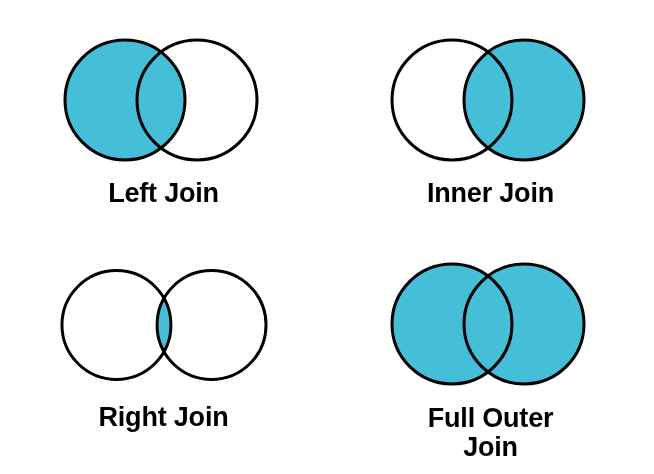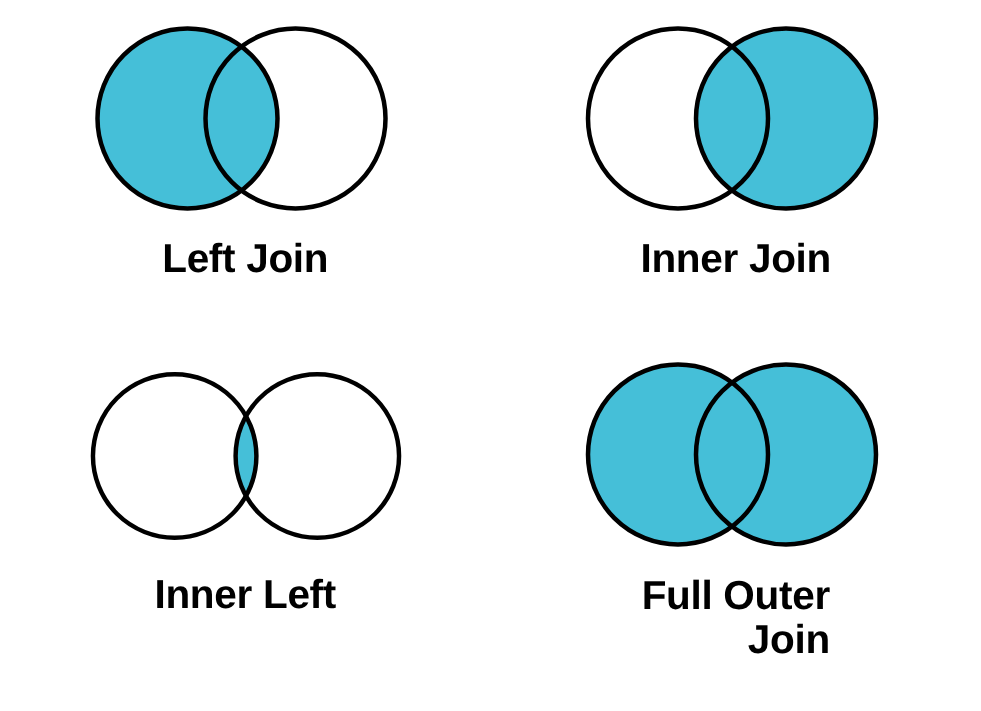--- a/index.html
+++ b/index.html
@@ -28,20 +28,21 @@
     height: 474px;
     display: grid;
     grid-template-columns: 327px 327px;
     grid-template-rows: 225px 249px;
   }
   .join-cell {
     position: relative;
     display: flex;
     flex-direction: column;
     align-items: center;
+    margin-top: 21px;
   }
   .venn-wrap {
     position: relative;
     width: 210px;
     height: 132px;
     margin: 0 auto;
   }
   .venn-svg {
     display: block;
     width: 210px;
@@ -64,21 +65,21 @@
   .cell-left-join   .join-label { margin-top: 13px; }
 
   .cell-right-join  .venn-wrap { margin-top: 13px; }
   .cell-right-join  .join-label { margin-top: 13px; }
 
   .cell-inner-join  .venn-wrap { margin-top: 18px; height: 122px; }
   .cell-inner-join  .venn-svg  { height: 122px; }
   .cell-inner-join  .join-label { margin-top: 17px; }
 
   .cell-full-outer  .venn-wrap { margin-top: 12px; }
-  .cell-full-outer  .join-label { margin-top: 14px; text-align: right; }
+  .cell-full-outer  .join-label { margin-top: 14px; }
 </style>
 </head>
 <body>
 
 <div class="page">
 
   <div class="join-grid">
 
     <div class="join-cell cell-left-join">
       <div class="venn-wrap">
@@ -137,21 +138,21 @@
           </defs>
           <circle cx="58" cy="58" r="55" fill="#ffffff"></circle>
           <circle cx="154" cy="58" r="55" fill="#ffffff"></circle>
           <g clip-path="url(#clipA-ij)">
             <circle cx="154" cy="58" r="55" fill="#45bfd8"></circle>
           </g>
           <circle cx="58" cy="58" r="55" fill="none" stroke="#000000" stroke-width="3"></circle>
           <circle cx="154" cy="58" r="55" fill="none" stroke="#000000" stroke-width="3"></circle>
         </svg>
       </div>
-      <div class="join-label">Inner Left</div>
+      <div class="join-label">Right Join</div>
     </div>
 
     <div class="join-cell cell-full-outer">
       <div class="venn-wrap">
         <svg class="venn-svg" viewBox="0 0 210 132">
           <circle cx="66" cy="66" r="60" fill="#45bfd8"></circle>
           <circle cx="138" cy="66" r="60" fill="#45bfd8"></circle>
           <circle cx="66" cy="66" r="60" fill="none" stroke="#000000" stroke-width="3"></circle>
           <circle cx="138" cy="66" r="60" fill="none" stroke="#000000" stroke-width="3"></circle>
         </svg>

